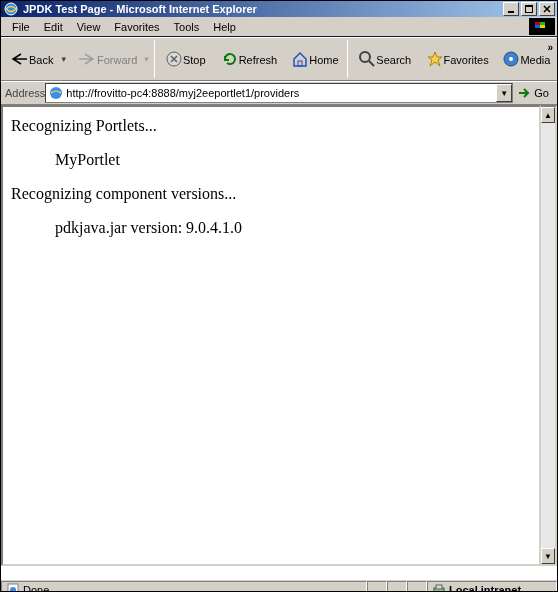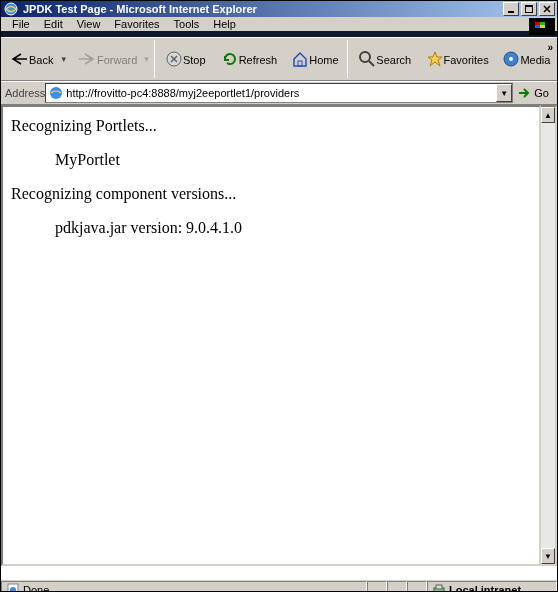--- a/index.html
+++ b/index.html
@@ -35,21 +35,21 @@
     display:flex;align-items:center;justify-content:center;
     font-size:9px; color:#000; font-weight:bold;
     cursor:default;
   }
   .menubar {
     background: #d4d0c8;
     height: 20px;
     display: flex;
     align-items: center;
     padding: 0 4px;
-    border-bottom: 6px solid #0f172a;
+    border-bottom: 1px solid #0f172a;
     position: relative;
   }
   .menubar .menu-item {
     padding: 2px 7px;
     cursor: default;
   }
   .menubar .flag {
     position:absolute; right:2px; top:1px;
     width: 26px; height: 17px;
     background:#000;

